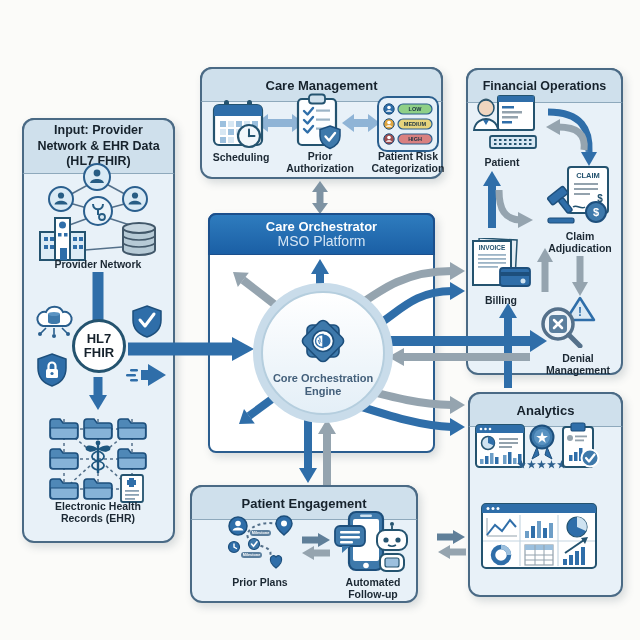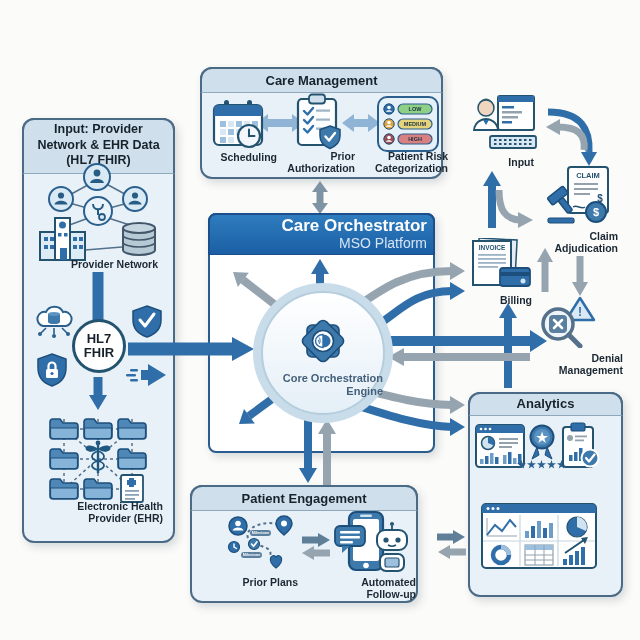--- a/index.html
+++ b/index.html
@@ -1,21 +1,21 @@
 <!DOCTYPE html>
 <html><head>
 <meta charset="utf-8">
 <style>
   html,body{margin:0;padding:0}
   body{width:640px;height:640px;background:#fbfbf9;font-family:"Liberation Sans",sans-serif;overflow:hidden}
   .stage{position:relative;width:640px;height:640px}
   .panel{position:absolute;border:2px solid #4a6a85;border-radius:12px;background:#e8f1f8;box-shadow:3px 4px 8px rgba(50,70,90,.18);box-sizing:border-box}
-  .phead{position:absolute;left:-2px;right:-2px;top:-2px;background:#cfe0ec;border:2px solid #4a6a85;border-bottom:1.5px solid #8ea9bc;border-radius:12px 12px 0 0;display:flex;align-items:flex-end;justify-content:center;font-weight:bold;color:#16222c;text-align:center;z-index:3;box-sizing:border-box;padding:4px 6px}
+  .phead{position:absolute;left:-2px;right:-2px;top:-2px;background:#cfe0ec;border:2px solid #4a6a85;border-bottom:1.5px solid #8ea9bc;border-radius:12px 12px 0 0;display:flex;align-items:center;justify-content:center;font-weight:bold;color:#16222c;text-align:center;z-index:3;box-sizing:border-box;padding:16px 6px}
   .cohead{background:linear-gradient(180deg,#2e7cbe,#1b5fa5);border-color:#1b4f8c;color:#fff;flex-direction:column;line-height:1.1}
-  .lbl{position:absolute;z-index:4;font-weight:bold;font-size:10.5px;line-height:1.15;color:#1b2833;text-align:right}
+  .lbl{position:absolute;z-index:4;font-weight:bold;font-size:10.5px;line-height:1.15;color:#1b2833;text-align:center}
   .ic{position:absolute;z-index:3}
   .arrows{position:absolute;left:0;top:0;z-index:2;pointer-events:none}
   .ab path{stroke:#2f6ea9;fill:none}.ab polygon{fill:#2f6ea9}
   .ag path{stroke:#95a4af;fill:none}.ag polygon{fill:#95a4af}
   .as path{stroke:#5f7f99;fill:none}.as polygon{fill:#5f7f99}
   .alb path{stroke:#8fb4d6;fill:none}.alb polygon{fill:#8fb4d6}
   .aA path{stroke:#7e93a3;fill:none}.aA polygon{fill:#7e93a3}
   .tl{stroke:#54708a;stroke-width:1.5;fill:none}
   .dl{stroke:#54708a;stroke-width:1.5;fill:none;stroke-dasharray:3,3}
   svg text{font-family:"Liberation Sans",sans-serif;font-weight:bold}
@@ -33,24 +33,29 @@
         <span>Input: Provider Network &amp; EHR Data (HL7 FHIR)</span>
       </div>
   </div>
 
   <div class="panel" id="p-cm" style="left:200px;top:67px;width:243px;height:112px">
     <div class="phead" style="height:26px;font-size:13px">
         <span>Care Management</span>
       </div>
   </div>
 
+  <div class="panel" id="p-fo" style="left:466px;top:68px;width:157px;height:307px">
+    <div class="phead" style="height:26px;font-size:12.5px">
+        <span>Financial Operations</span>
+      </div>
+  </div>
 
   <div class="panel" id="p-co" style="left:208px;top:213px;width:227px;height:240px;background:#fff;border-color:#2a5d8f;border-radius:8px">
     <div class="phead cohead" style="height:42px;border-radius:8px 8px 0 0">
-      <span style="font-size:17px">Care Orchestrator</span>
+      <span style="font-size:13px">Care Orchestrator</span>
       <span style="font-size:14px;color:#d5e5f4;font-weight:normal">MSO Platform</span>
     </div>
   </div>
 
   <div class="panel" id="p-pe" style="left:190px;top:485px;width:228px;height:118px">
     <div class="phead" style="height:26px;font-size:13px">
         <span>Patient Engagement</span>
       </div>
   </div>
 
@@ -315,21 +320,21 @@
         <rect x="103" y="380" width="10" height="1.8" fill="#8aa2b5"></rect>
     </g>
   </svg>
 
   <div class="hl7" style="left:72px;top:319px">
     <span>HL7</span>
     <span>FHIR</span>
   </div>
 
   <div class="lbl" style="left:38px;top:258px;width:120px">Provider Network</div>
-  <div class="lbl" style="left:33px;top:500px;width:130px">Electronic Health Provider (EHR)</div>
+  <div class="lbl" style="left:33px;top:500px;width:130px">Electronic Health Records (EHR)</div>
 
   <svg class="ic" style="left:212px;top:98px" width="52" height="52" viewBox="0 0 52 52">
     <rect x="12" y="2" width="5" height="10" rx="2.5" fill="#24536f"></rect>
       <rect x="35" y="2" width="5" height="10" rx="2.5" fill="#24536f"></rect>
     <rect x="2" y="7" width="48" height="40" rx="5" fill="#ffffff" stroke="#24536f" stroke-width="2.2"></rect>
     <path d="M2 12 Q2 7 7 7 H45 Q50 7 50 12 V18 H2 Z" fill="#2f6ea9"></path>
     <rect x="8" y="23" width="6" height="6" fill="#9cc0de"></rect>
       <rect x="16" y="23" width="6" height="6" fill="#d7e7f3"></rect>
       <rect x="24" y="23" width="6" height="6" fill="#9cc0de"></rect>
       <rect x="32" y="23" width="6" height="6" fill="#d7e7f3"></rect>
@@ -459,21 +464,21 @@
 
   <svg class="ic" style="left:538px;top:296px" width="58" height="52" viewBox="0 0 58 52">
     <path d="M42 2 L56 24 H28 Z" fill="#dbe9f4" stroke="#2f6ea9" stroke-width="2.5" stroke-linejoin="round"></path>
     <text x="42" y="20" text-anchor="middle" font-size="12" fill="#2f6ea9">!</text>
     <circle cx="20" cy="28" r="15" fill="#eef4f9" stroke="#54708a" stroke-width="3.5"></circle>
     <rect x="11" y="19" width="18" height="18" rx="4" fill="#5b7f9e"></rect>
     <path d="M16 24 L24 32 M24 24 L16 32" stroke="#ffffff" stroke-width="2.5" stroke-linecap="round"></path>
     <path d="M31 39 L42 50" stroke="#54708a" stroke-width="5" stroke-linecap="round"></path>
   </svg>
 
-  <div class="lbl" style="left:470px;top:156px;width:64px">Input</div>
+  <div class="lbl" style="left:470px;top:156px;width:64px">Patient</div>
   <div class="lbl" style="left:542px;top:230px;width:76px">Claim Adjudication</div>
   <div class="lbl" style="left:470px;top:294px;width:62px">Billing</div>
   <div class="lbl" style="left:533px;top:352px;width:90px">Denial Management</div>
 
   <svg class="ic" style="left:224px;top:514px" width="72" height="58" viewBox="0 0 72 58">
     <path d="M60 12 C40 4 20 14 24 24 C28 34 50 30 46 42" stroke="#54708a" stroke-width="2" stroke-dasharray="3,3" fill="none"></path>
     <circle cx="14" cy="12" r="9" fill="#2f6ea9" stroke="#1d4f7c" stroke-width="1.5"></circle>
     <circle cx="14" cy="9.5" r="2.8" fill="#ffffff"></circle>
       <path d="M8.5 16.5 C9.5 12.5 18.5 12.5 19.5 16.5 Z" fill="#ffffff"></path>
     <path d="M60 2 C64.5 2 68 5.5 68 9.5 C68 14.5 60 21 60 21 C60 21 52 14.5 52 9.5 C52 5.5 55.5 2 60 2 Z" fill="#2f6ea9" stroke="#1d4f7c" stroke-width="1.5"></path>

